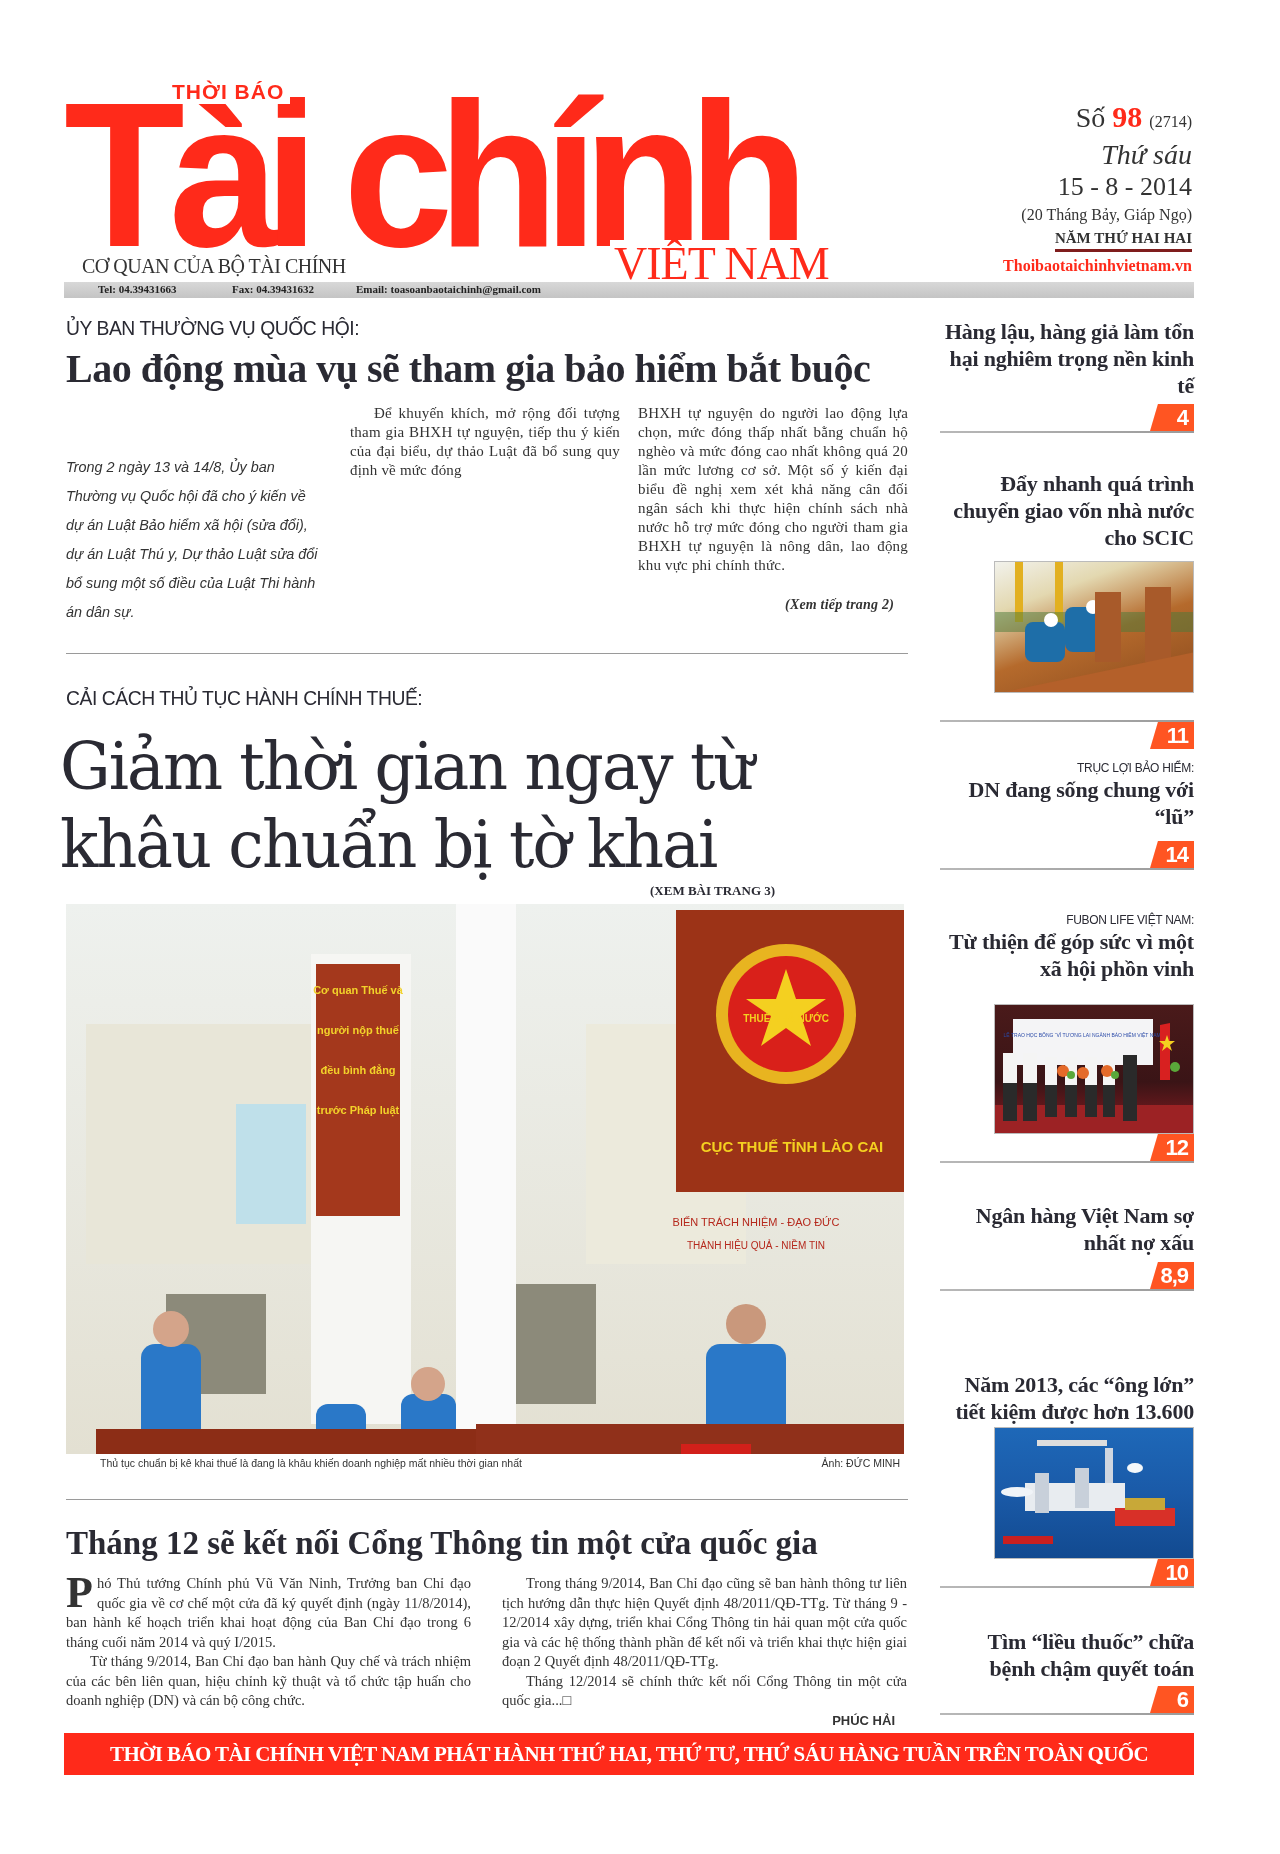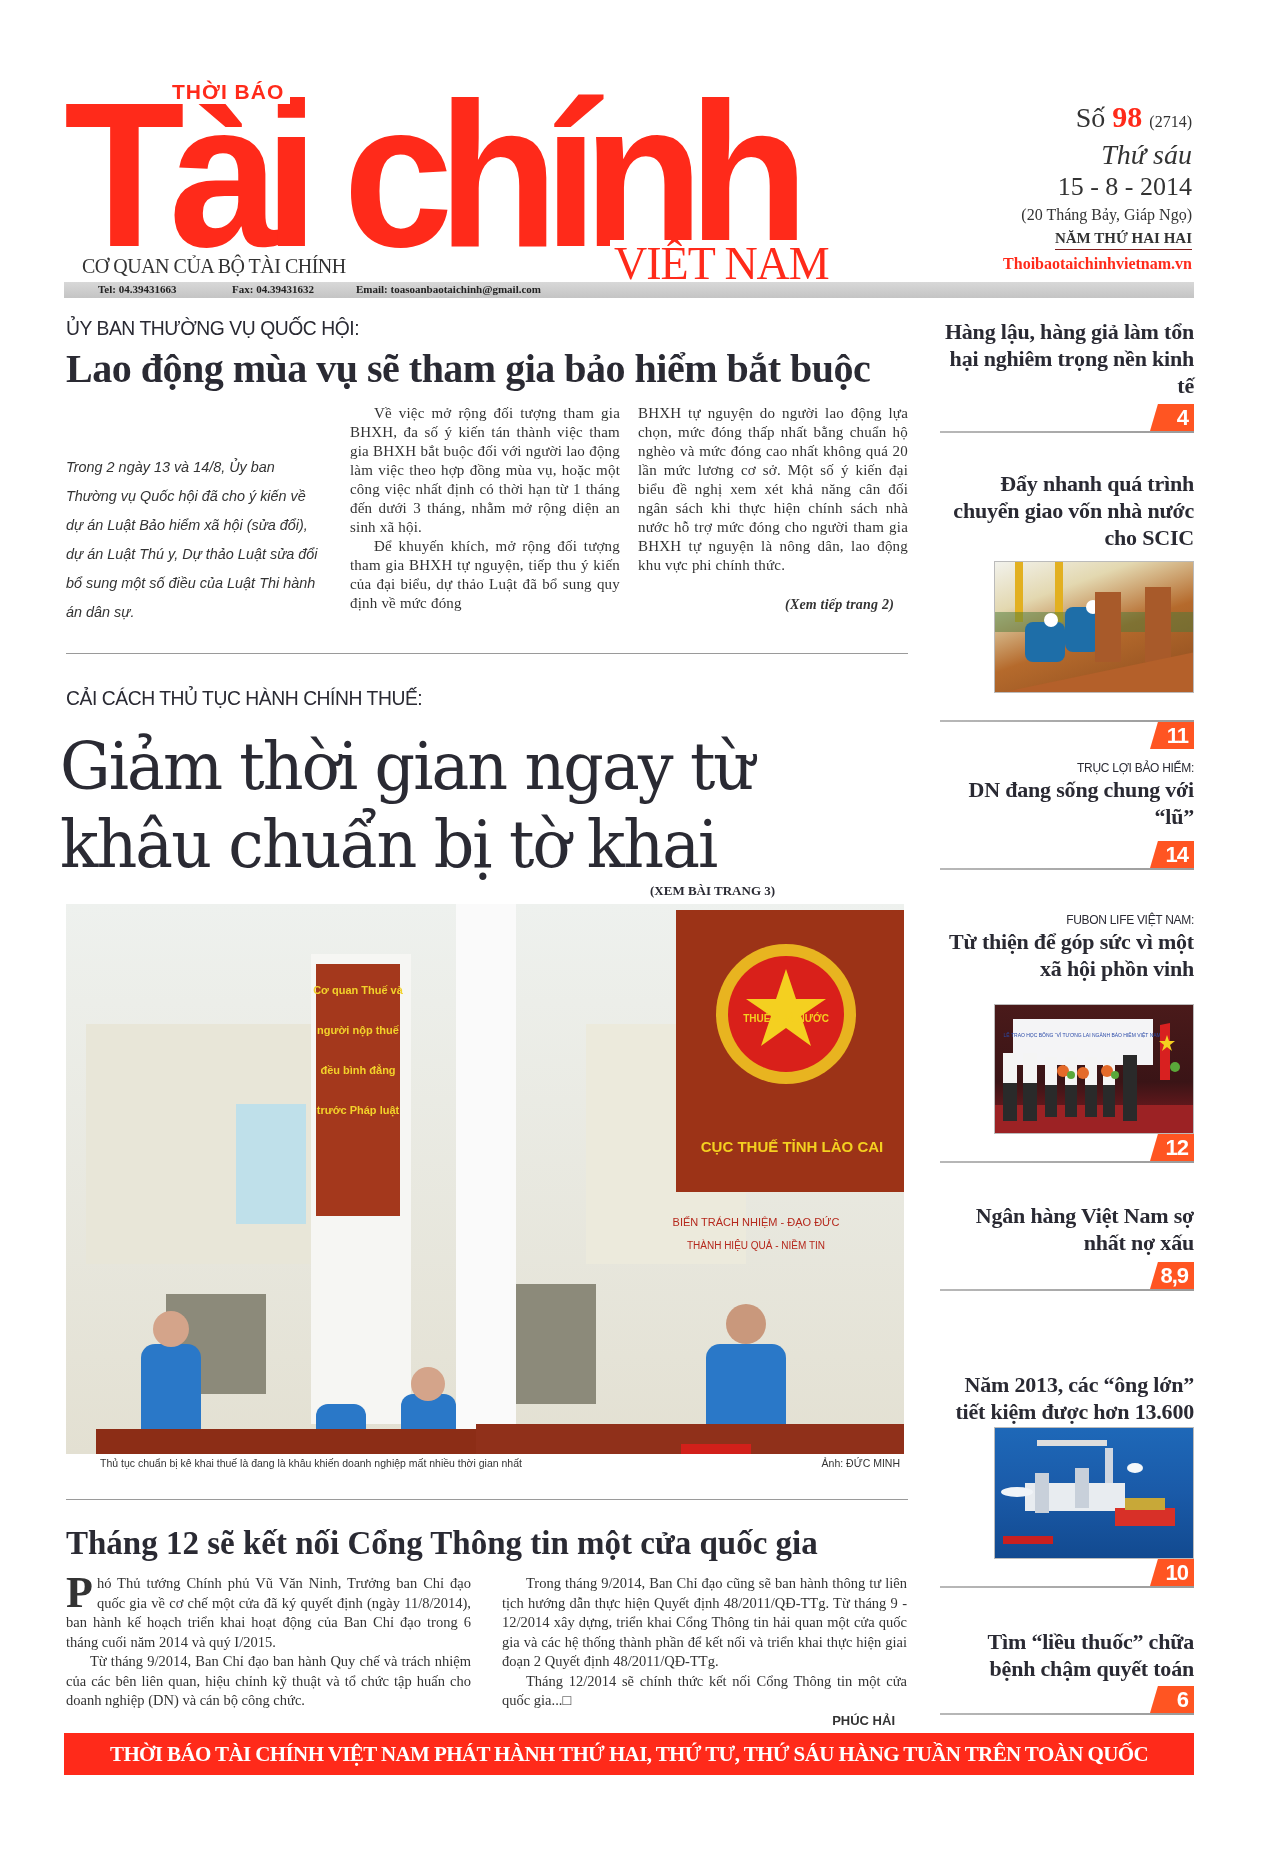--- a/index.html
+++ b/index.html
@@ -38,21 +38,21 @@
     position: absolute; top: 1px; font-family: "Liberation Serif", serif; font-weight: bold;
     font-size: 11px; color: #222;
   }
   .issue-box { position: absolute; right: 88px; top: 100px; text-align: right; color: #333; }
   .issue-line1 { font-size: 28px; line-height: 34px; }
   .issue-line1 .num { color: #ff2a1a; font-weight: bold; font-size: 30px; }
   .issue-line1 .paren { font-size: 16px; }
   .issue-day { font-style: italic; font-size: 28px; line-height: 32px; }
   .issue-date { font-size: 26px; line-height: 32px; }
   .issue-lunar { font-size: 16px; line-height: 24px; }
-  .issue-year { font-size: 15px; font-weight: bold; line-height: 22px; border-bottom: 1px solid #7f1d1d; display: inline-block; }
+  .issue-year { font-size: 15px; font-weight: bold; line-height: 22px; border-bottom: 3px solid #7f1d1d; display: inline-block; }
   .issue-url { font-size: 16px; font-weight: bold; color: #ff2a1a; line-height: 28px; }
 
   
   .kicker-sans {
     font-family: "Liberation Sans", sans-serif; font-size: 21px; color: #2a2a33; letter-spacing: -0.5px;
     transform: scaleX(0.92); transform-origin: left;
   }
   .lead-title {
     position: absolute; left: 66px; top: 345px; font-weight: bold; font-size: 40px; letter-spacing: -0.5px; white-space: nowrap;
   }
@@ -137,21 +137,20 @@
     <div><span class="issue-year">NĂM THỨ HAI HAI</span></div>
     <div class="issue-url">Thoibaotaichinhvietnam.vn</div>
   </div>
 </header>
 
 <article>
   <div class="abs kicker-sans" style="left:66px; top:316px;">ỦY BAN THƯỜNG VỤ QUỐC HỘI:</div>
   <h1 class="lead-title">Lao động mùa vụ sẽ tham gia bảo hiểm bắt buộc</h1>
   <div class="lead-intro">Trong 2 ngày 13 và 14/8, Ủy ban Thường vụ Quốc hội đã cho ý kiến về dự án Luật Bảo hiểm xã hội (sửa đổi), dự án Luật Thú y, Dự thảo Luật sửa đổi bổ sung một số điều của Luật Thi hành án dân sự.</div>
   <div class="col-text" style="left:350px; top:404px;">
-    <p>Về việc mở rộng đối tượng tham gia BHXH, đa số ý kiến tán thành việc tham gia BHXH bắt buộc đối với người lao động làm việc theo hợp đồng mùa vụ, hoặc một công việc nhất định có thời hạn từ 1 tháng đến dưới 3 tháng, nhằm mở rộng diện an sinh xã hội.</p>
     <p>Để khuyến khích, mở rộng đối tượng tham gia BHXH tự nguyện, tiếp thu ý kiến của đại biểu, dự thảo Luật đã bổ sung quy định về mức đóng</p>
   </div>
   <div class="col-text" style="left:638px; top:404px;">
     <p style="text-indent:0">BHXH tự nguyện do người lao động lựa chọn, mức đóng thấp nhất bằng chuẩn hộ nghèo và mức đóng cao nhất không quá 20 lần mức lương cơ sở. Một số ý kiến đại biểu đề nghị xem xét khả năng cân đối ngân sách khi thực hiện chính sách nhà nước hỗ trợ mức đóng cho người tham gia BHXH tự nguyện là nông dân, lao động khu vực phi chính thức.</p>
     <div class="see-more">(Xem tiếp trang 2)</div>
   </div>
 </article>
 
 <div class="hr" style="left:66px; top:653px; width:842px;"></div>
 

